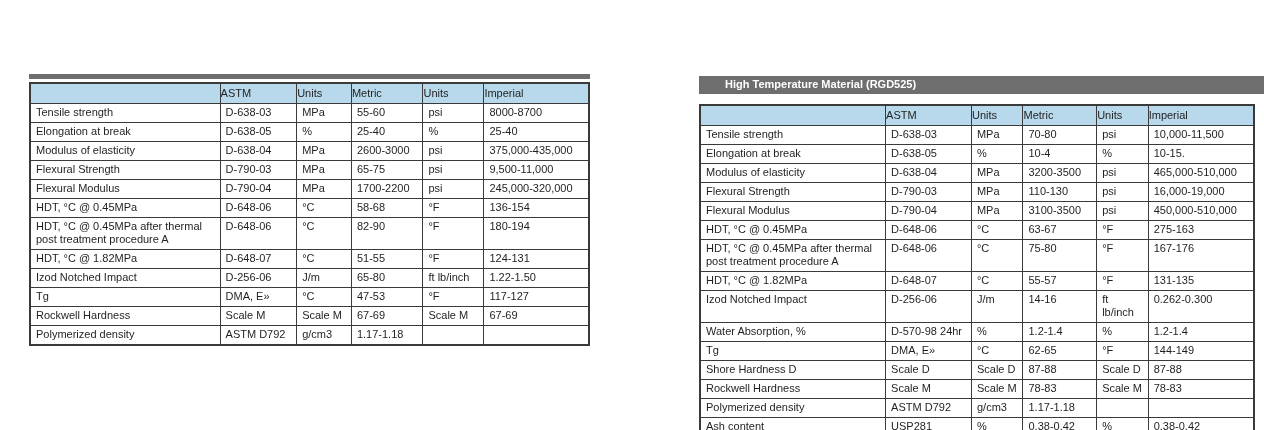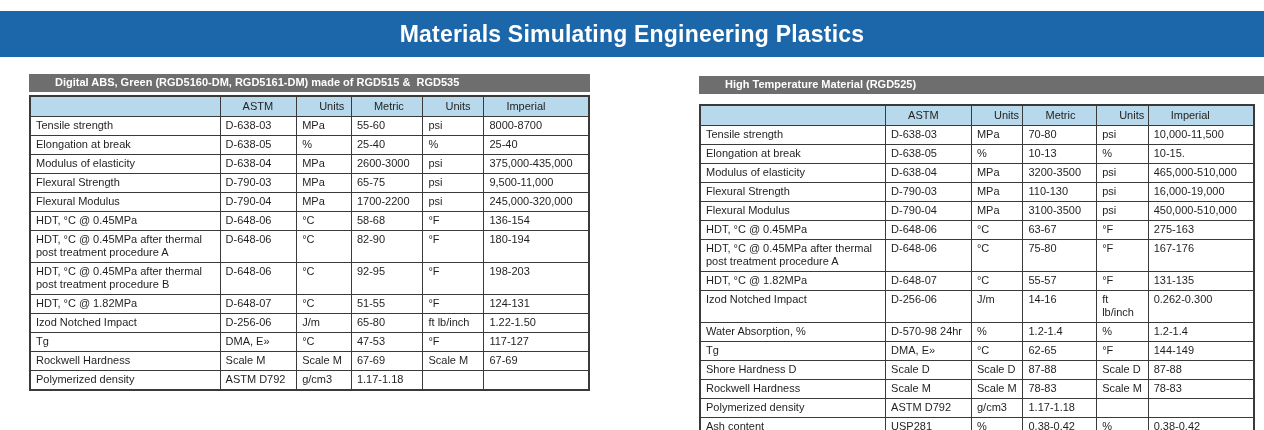--- a/index.html
+++ b/index.html
@@ -33,48 +33,44 @@
     border:2px solid var(--table_border,#3a3a3a);
     table-layout:fixed;
   }
   table.spec th, table.spec td{
     border:1px solid var(--table_border,#3a3a3a);
     padding:2px 5px 3px;text-align:left;vertical-align:top;
     font-weight:normal;overflow:hidden;
   }
   table.spec thead th{
     background:var(--header_row_blue,#b8d9eb);
-    padding:3px 22px;
+    padding:3px 0;
   }
   
   .tbl-section.left  col:nth-child(1){width:34%;}
   .tbl-section.left  col:nth-child(2){width:13.7%;}
   .tbl-section.left  col:nth-child(3){width:9.8%;}
   .tbl-section.left  col:nth-child(4){width:12.8%;}
   .tbl-section.left  col:nth-child(5){width:10.9%;}
   .tbl-section.left  col:nth-child(6){width:18.8%;}
   .tbl-section.right col:nth-child(1){width:33.5%;}
   .tbl-section.right col:nth-child(2){width:15.5%;}
   .tbl-section.right col:nth-child(3){width:9.3%;}
   .tbl-section.right col:nth-child(4){width:13.3%;}
   .tbl-section.right col:nth-child(5){width:9.3%;}
   .tbl-section.right col:nth-child(6){width:19.1%;}
 </style>
 </head>
 <body>
 
 <div class="page">
 
-  <div class="title-banner">
-    <span class="title">Materials Simulating Engineering Plastics</span>
-  </div>
 
   <section class="tbl-section left">
     <div class="tbl-banner">
-      <div class="banner-line">Digital ABS, Green (RGD5160-DM, RGD5161-DM) made of RGD515 &amp;  RGD535</div>
     </div>
     <table class="spec">
       <colgroup>
           <col>
           <col>
           <col>
           <col>
           <col>
           <col>
         </colgroup>
@@ -139,28 +135,20 @@
           </tr>
           <tr>
             <td>HDT, °C @ 0.45MPa after thermal post treatment procedure A</td>
             <td>D-648-06</td>
             <td>°C</td>
             <td>82-90</td>
             <td>°F</td>
             <td>180-194</td>
           </tr>
           <tr>
-            <td>HDT, °C @ 0.45MPa after thermal post treatment procedure B</td>
-            <td>D-648-06</td>
-            <td>°C</td>
-            <td>92-95</td>
-            <td>°F</td>
-            <td>198-203</td>
-          </tr>
-          <tr>
             <td>HDT, °C @ 1.82MPa</td>
             <td>D-648-07</td>
             <td>°C</td>
             <td>51-55</td>
             <td>°F</td>
             <td>124-131</td>
           </tr>
           <tr>
             <td>Izod Notched Impact</td>
             <td>D-256-06</td>
@@ -226,21 +214,21 @@
             <td>D-638-03</td>
             <td>MPa</td>
             <td>70-80</td>
             <td>psi</td>
             <td>10,000-11,500</td>
           </tr>
           <tr>
             <td>Elongation at break</td>
             <td>D-638-05</td>
             <td>%</td>
-            <td>10-13</td>
+            <td>10-4</td>
             <td>%</td>
             <td>10-15.</td>
           </tr>
           <tr>
             <td>Modulus of elasticity</td>
             <td>D-638-04</td>
             <td>MPa</td>
             <td>3200-3500</td>
             <td>psi</td>
             <td>465,000-510,000</td>

